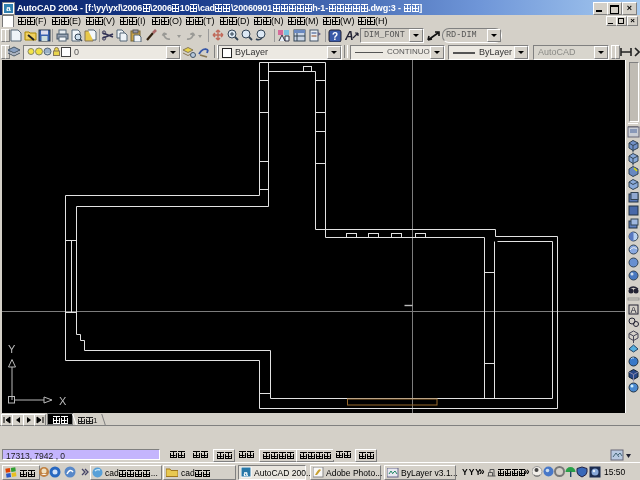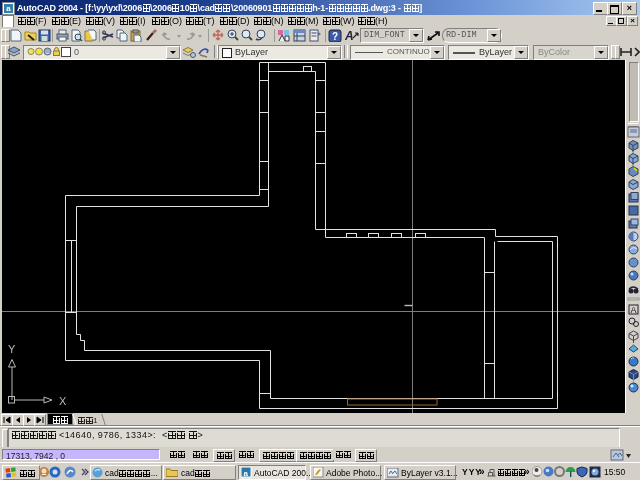--- a/index.html
+++ b/index.html
@@ -245,21 +245,21 @@
   <span style="position:absolute;left:4px;top:5.5px;width:28px;border-top:1px solid #555;"></span>
   <span style="position:absolute;left:36px;top:1px;color:#555;font-size:8px;">CONTINUOUS</span>
   <span class="dd"></span>
       </div>
 <div class="combo" style="left:448px;top:2px;width:79px;height:13px;background:#ece9e2;">
   <span style="position:absolute;left:4px;top:5.5px;width:22px;border-top:2px solid #555;"></span>
   <span style="position:absolute;left:30px;top:1px;color:#333;">ByLayer</span>
   <span class="dd"></span>
       </div>
 <div class="combo" style="left:533px;top:2px;width:74px;height:13px;background:#d8d5cd;">
-  <span style="position:absolute;left:4px;top:1px;color:#8a8a86;">ByColor</span>
+  <span style="position:absolute;left:4px;top:1px;color:#8a8a86;">AutoCAD</span>
   <span class="dd"></span>
       </div>
 <div class="abs grip" style="left:611px;top:2px;height:12px;"></div>
 <div class="abs grip" style="left:615px;top:2px;height:12px;"></div>
 <svg class="abs" style="left:620px;top:3px" width="20" height="12">
         <path d="M1,2 v8 M11,2 v8 M1,6 h10" stroke="#222" stroke-width="1.6" fill="none"></path>
         <path d="M15,2 l4,4 -4,4" stroke="#222" stroke-width="1.6" fill="none"></path>
       </svg>
 </div>
 
@@ -412,26 +412,20 @@
           <path d="M2,1 L6,4 L2,7 z" fill="#000"></path>
         </svg></div>
 <div class="abs out btn" style="left:34px;top:1px;width:10px;height:10px;"><svg width="8" height="8" style="margin:1px">
           <path d="M1,1 L5,4 L1,7 z M7,1 v6" fill="#000" stroke="#000"></path>
         </svg></div>
 <div class="abs" style="left:47px;top:0px;width:26px;height:12px;background:#000;color:#fff;padding-left:4px;border:1px solid #808080;box-sizing:border-box;"><i class="c sm" style="margin-top:2px"></i><i class="c sm" style="margin-top:2px"></i></div>
 <div class="abs" style="left:74px;top:1px;width:30px;height:11px;background:#d4d0c8;color:#222;padding-left:3px;border-right:1px solid #808080;transform:skewX(18deg);border-left:1px solid #fff;box-sizing:border-box;"></div>
 <div class="abs" style="left:77px;top:2px;color:#222;"><i class="c sm"></i><i class="c sm"></i><span style="font-size:8px">1</span></div>
 </div>
 
-<div class="abs" id="cmd" style="left:0;top:426px;width:640px;height:21px;background:#d4d0c8;border-top:1px solid #fff;box-sizing:border-box;">
-<div class="abs" style="left:2px;top:2px;width:4px;height:17px;border:1px solid;border-color:#fff #808080 #808080 #fff;"></div>
-<div class="abs" style="left:8px;top:1px;width:610px;height:18px;background:#dedbd3;border:1px solid;border-color:#808080 #fff #fff #808080;">
- <div style="padding:1px 0 0 2px;font-size:9px;color:#111;letter-spacing:0.45px;font-family:'Liberation Sans';white-space:nowrap;"><i class="c"></i><i class="c"></i><i class="c"></i><i class="c"></i><i class="c"></i> &lt;14640, 9786, 1334&gt;:&nbsp;&nbsp;&lt;<i class="c"></i><i class="c"></i> <i class="c"></i>&gt;</div>
-</div>
-</div>
 
 <div class="abs" id="status" style="left:0;top:447px;width:640px;height:15px;background:#d4d0c8;">
 <div class="abs" style="left:2px;top:2px;width:158px;height:11px;border:1px solid;border-color:#808080 #fff #fff #808080;background:#c4b5fd;font-size:8.5px;padding:1px 0 0 3px;box-sizing:border-box;color:#222;">17313, 7942 , 0</div>
 <div class="tbtn" style="left:167px;top:2px;height:11px;border:none;padding:0 2px;">
         <i class="c sm"></i>
         <i class="c sm"></i>
       </div>
 <div class="tbtn" style="left:190px;top:2px;height:11px;border:none;padding:0 2px;">
         <i class="c sm"></i>
         <i class="c sm"></i>

